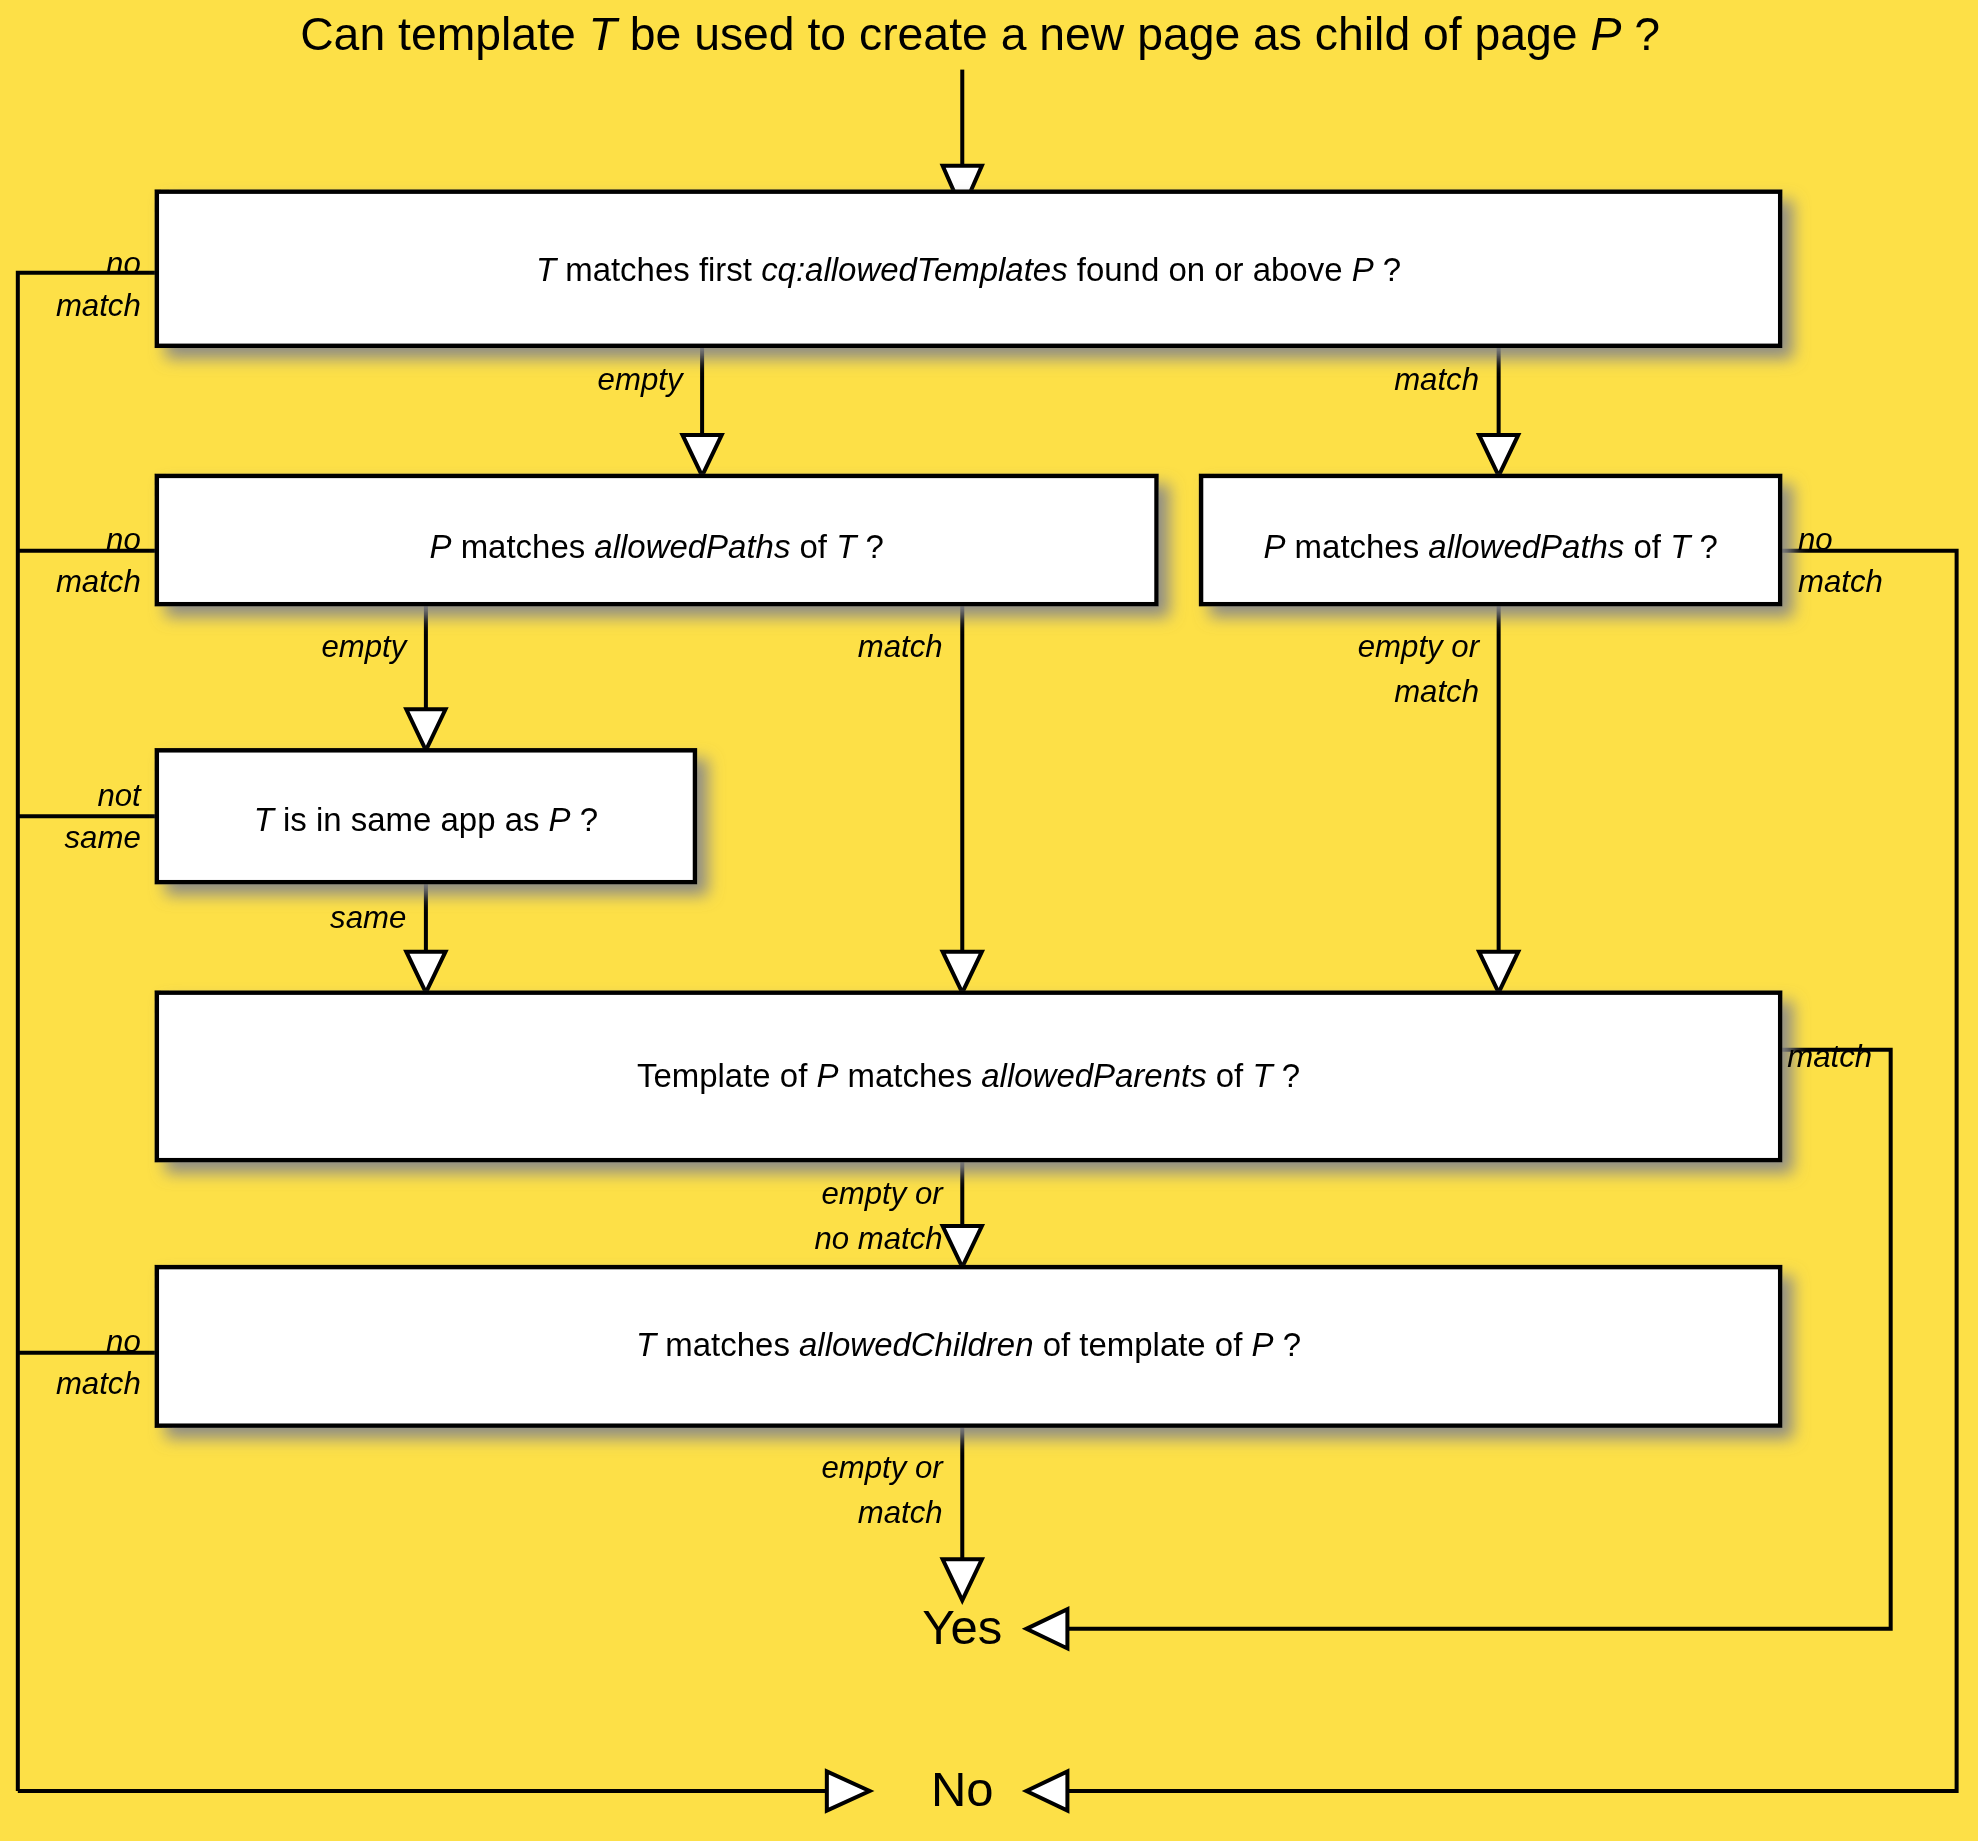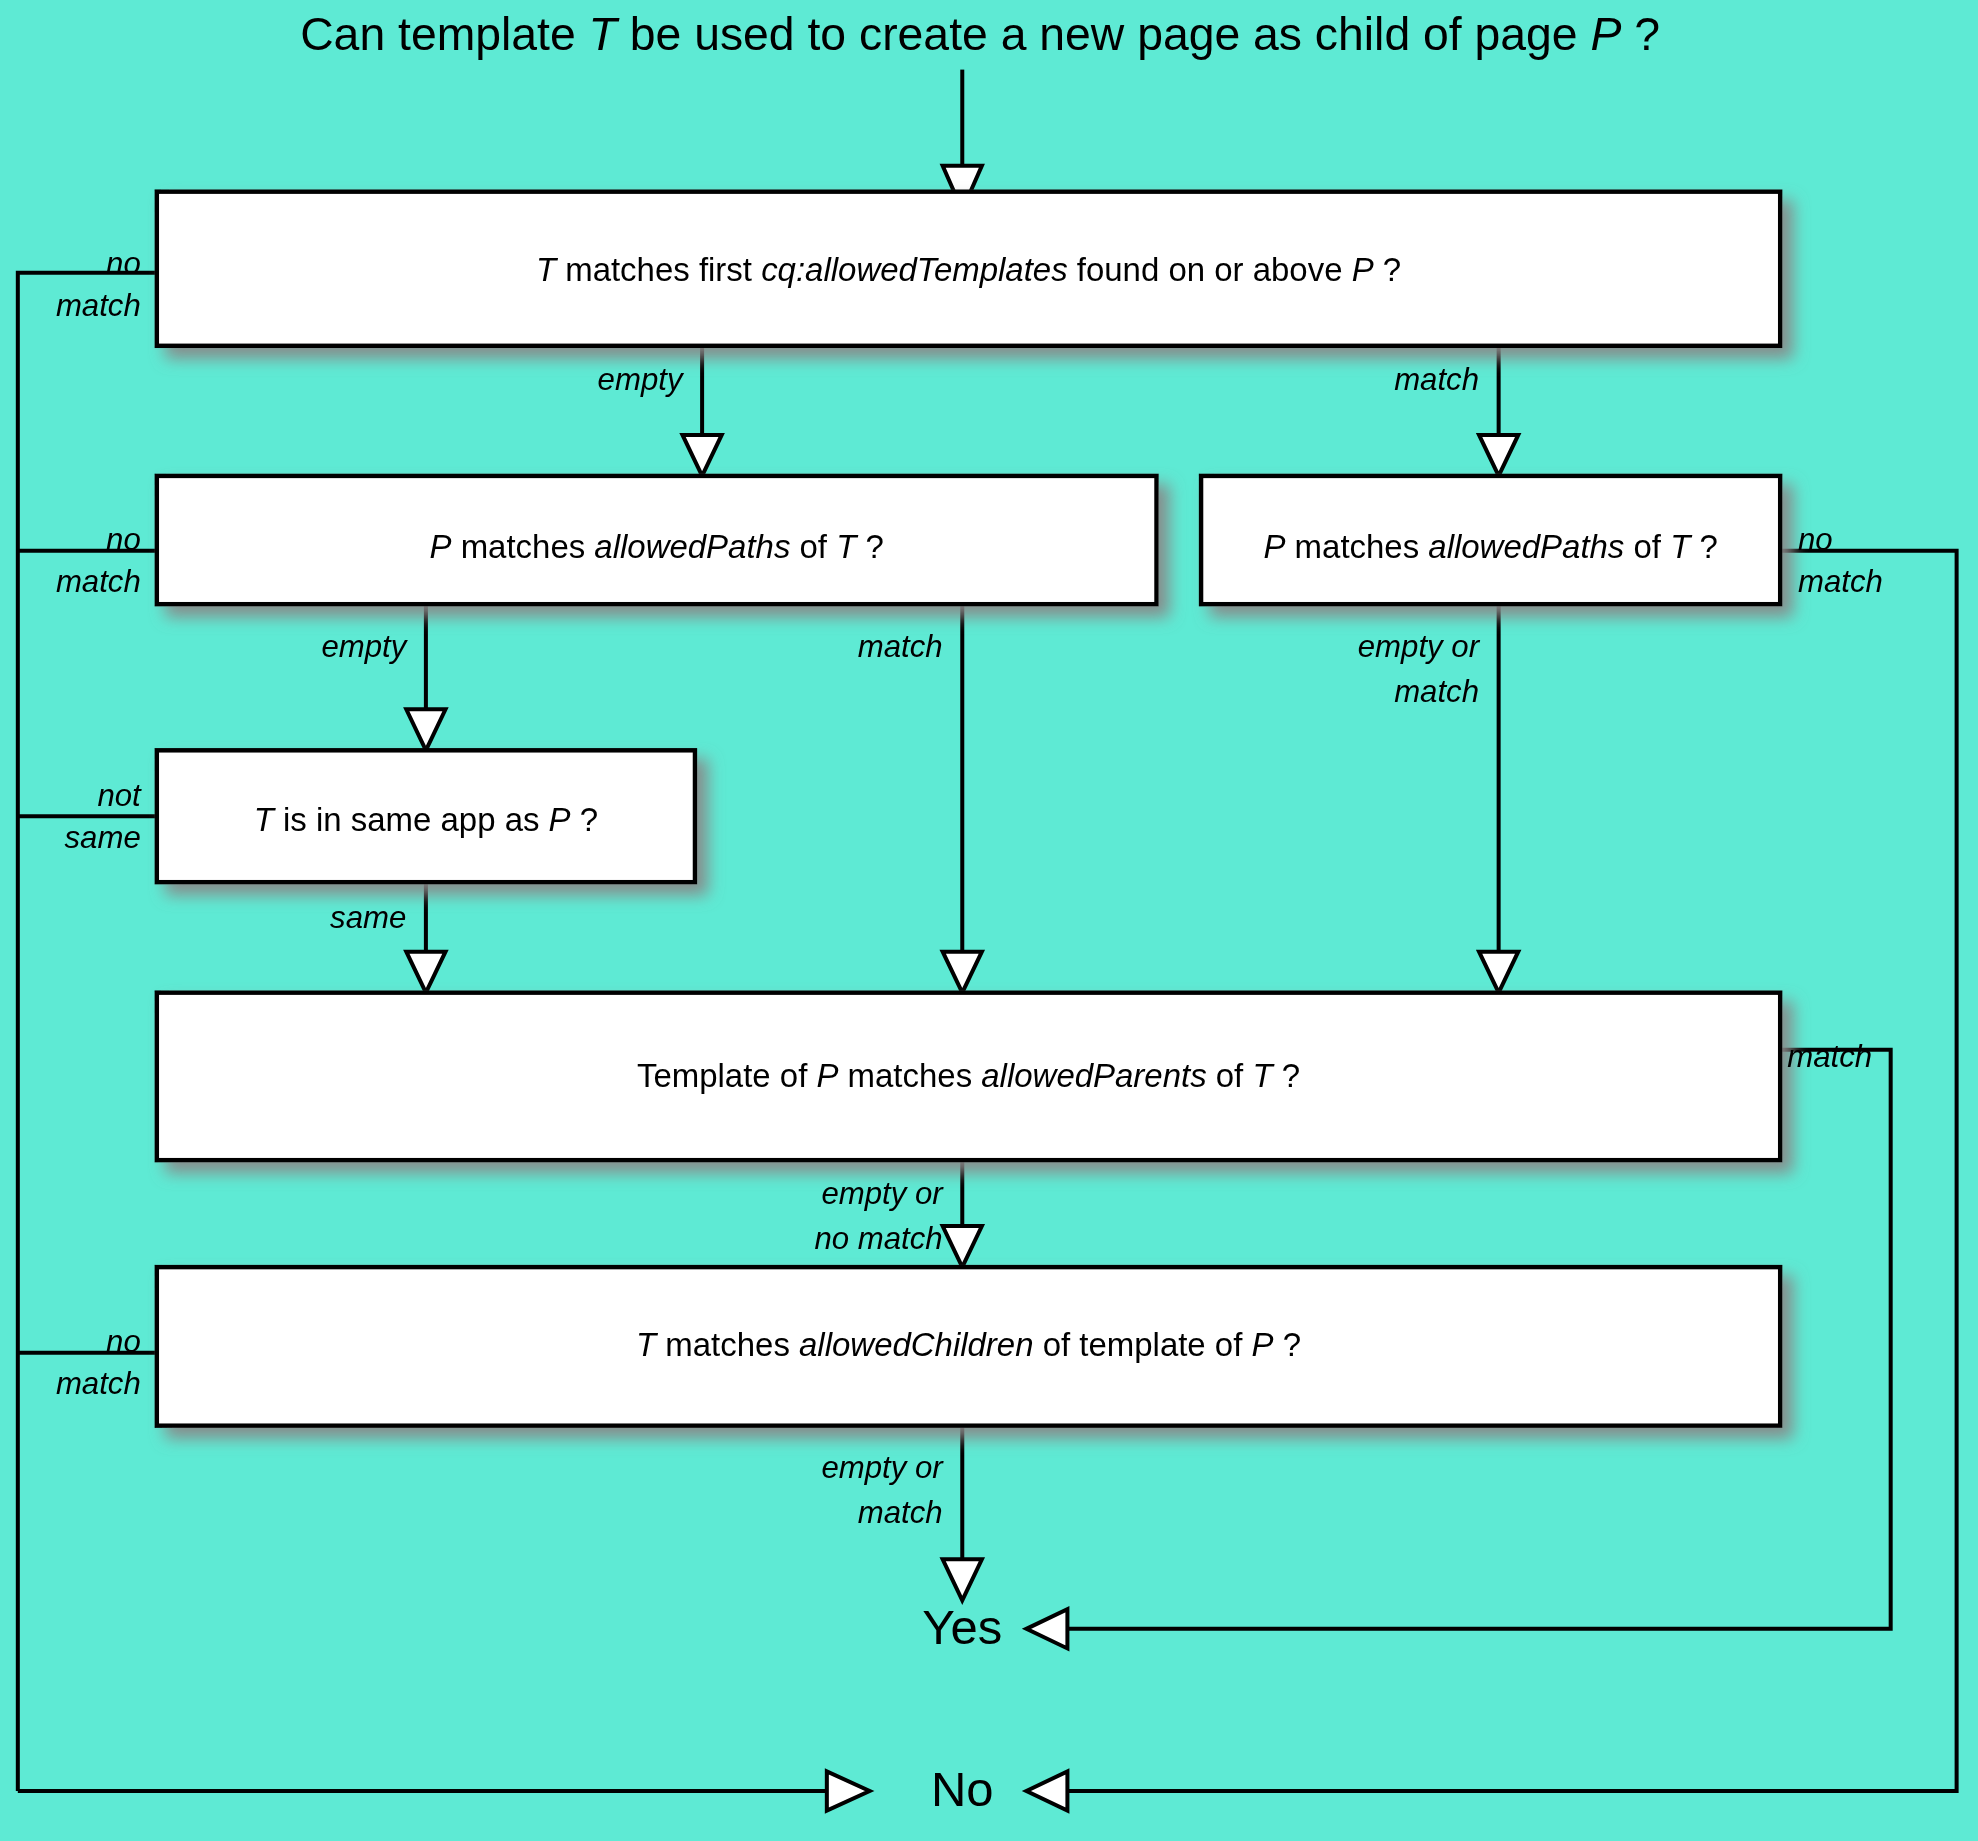--- a/index.html
+++ b/index.html
@@ -10,21 +10,21 @@
   body {
     width: 1978px;
     height: 1841px;
     font-family: "Liberation Sans", sans-serif;
     overflow: hidden;
   }
   #stage {
     position: relative;
     width: 1978px;
     height: 1841px;
-    background: #5eead4;
+    background: #fde047;
   }
   svg#flow {
     position: absolute;
     top: 0; left: 0;
     width: 1978px;
     height: 1841px;
   }
   .box-rect {
     fill: #ffffff;
     stroke: #000000;

